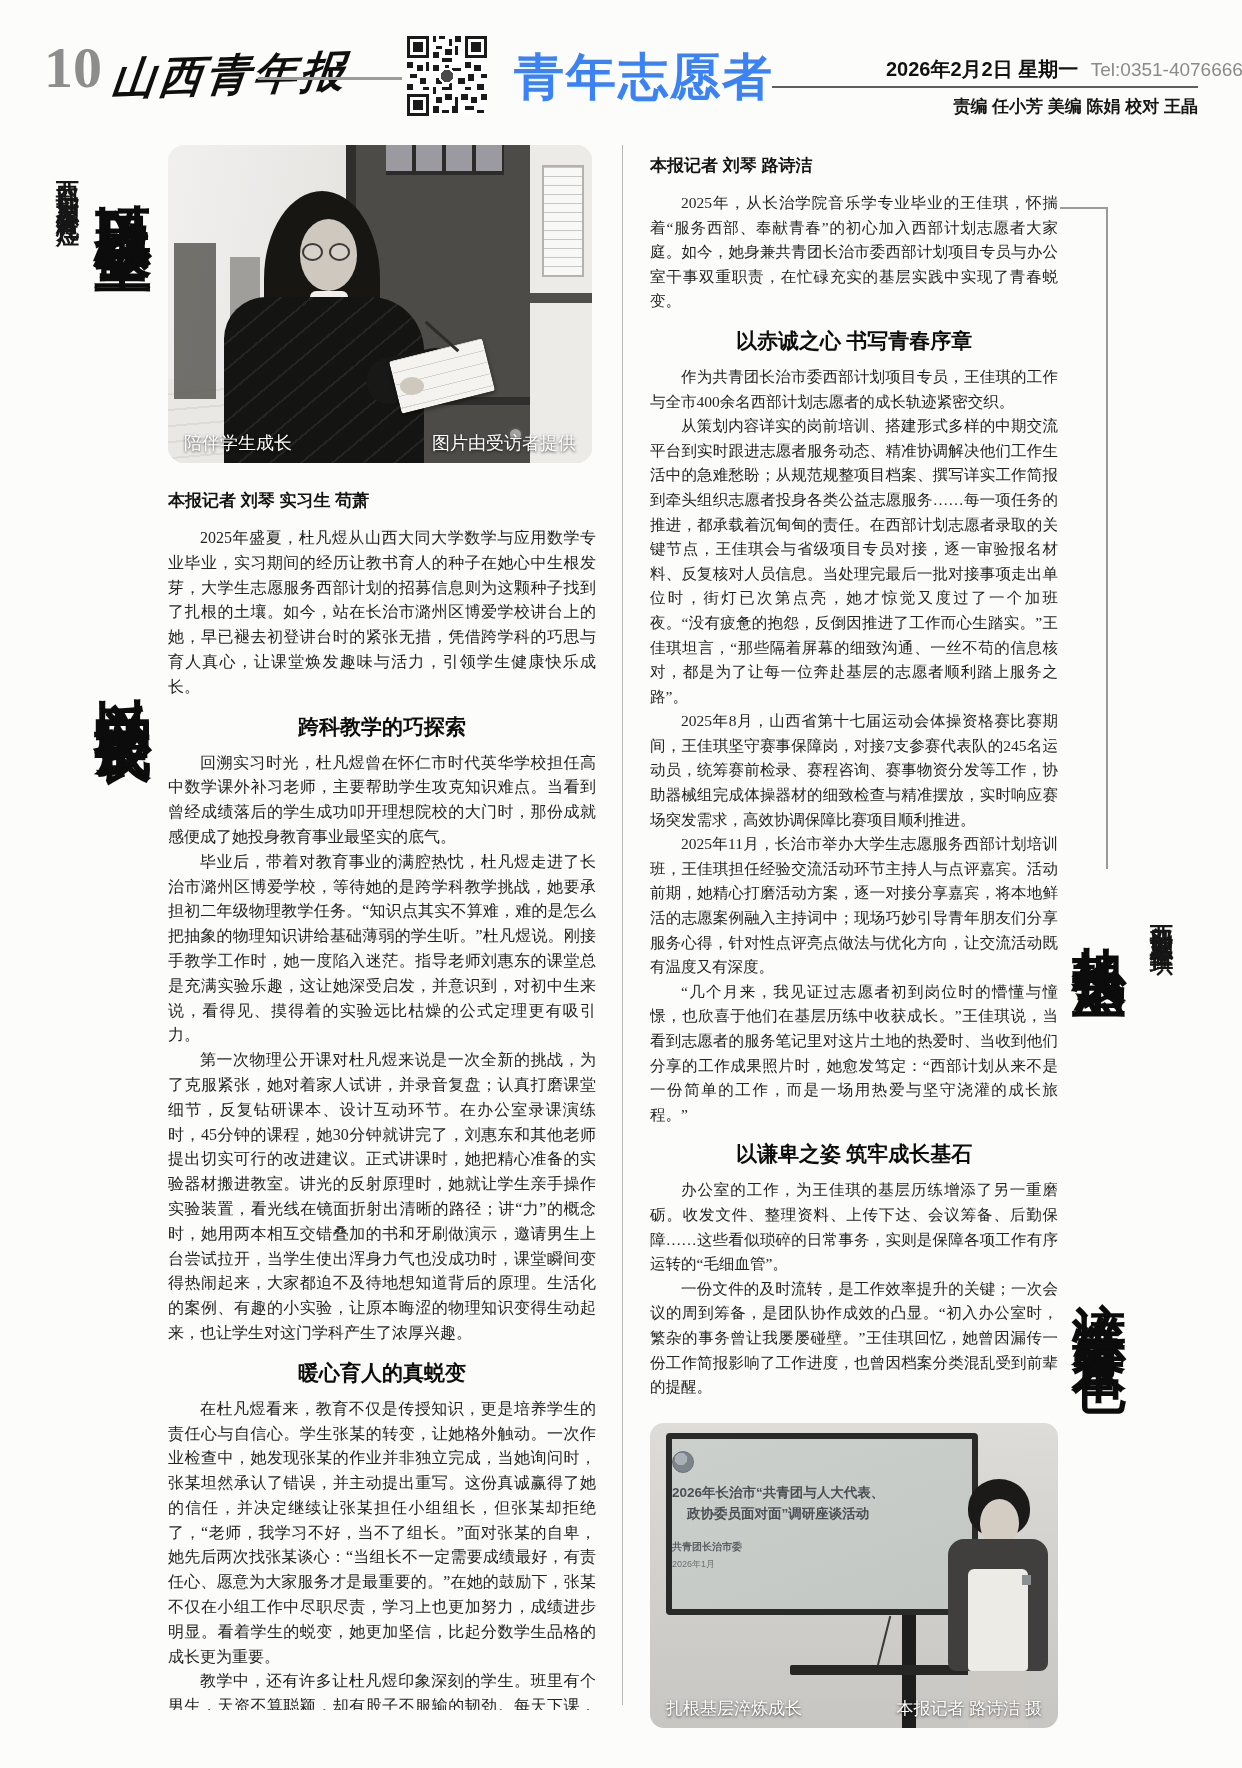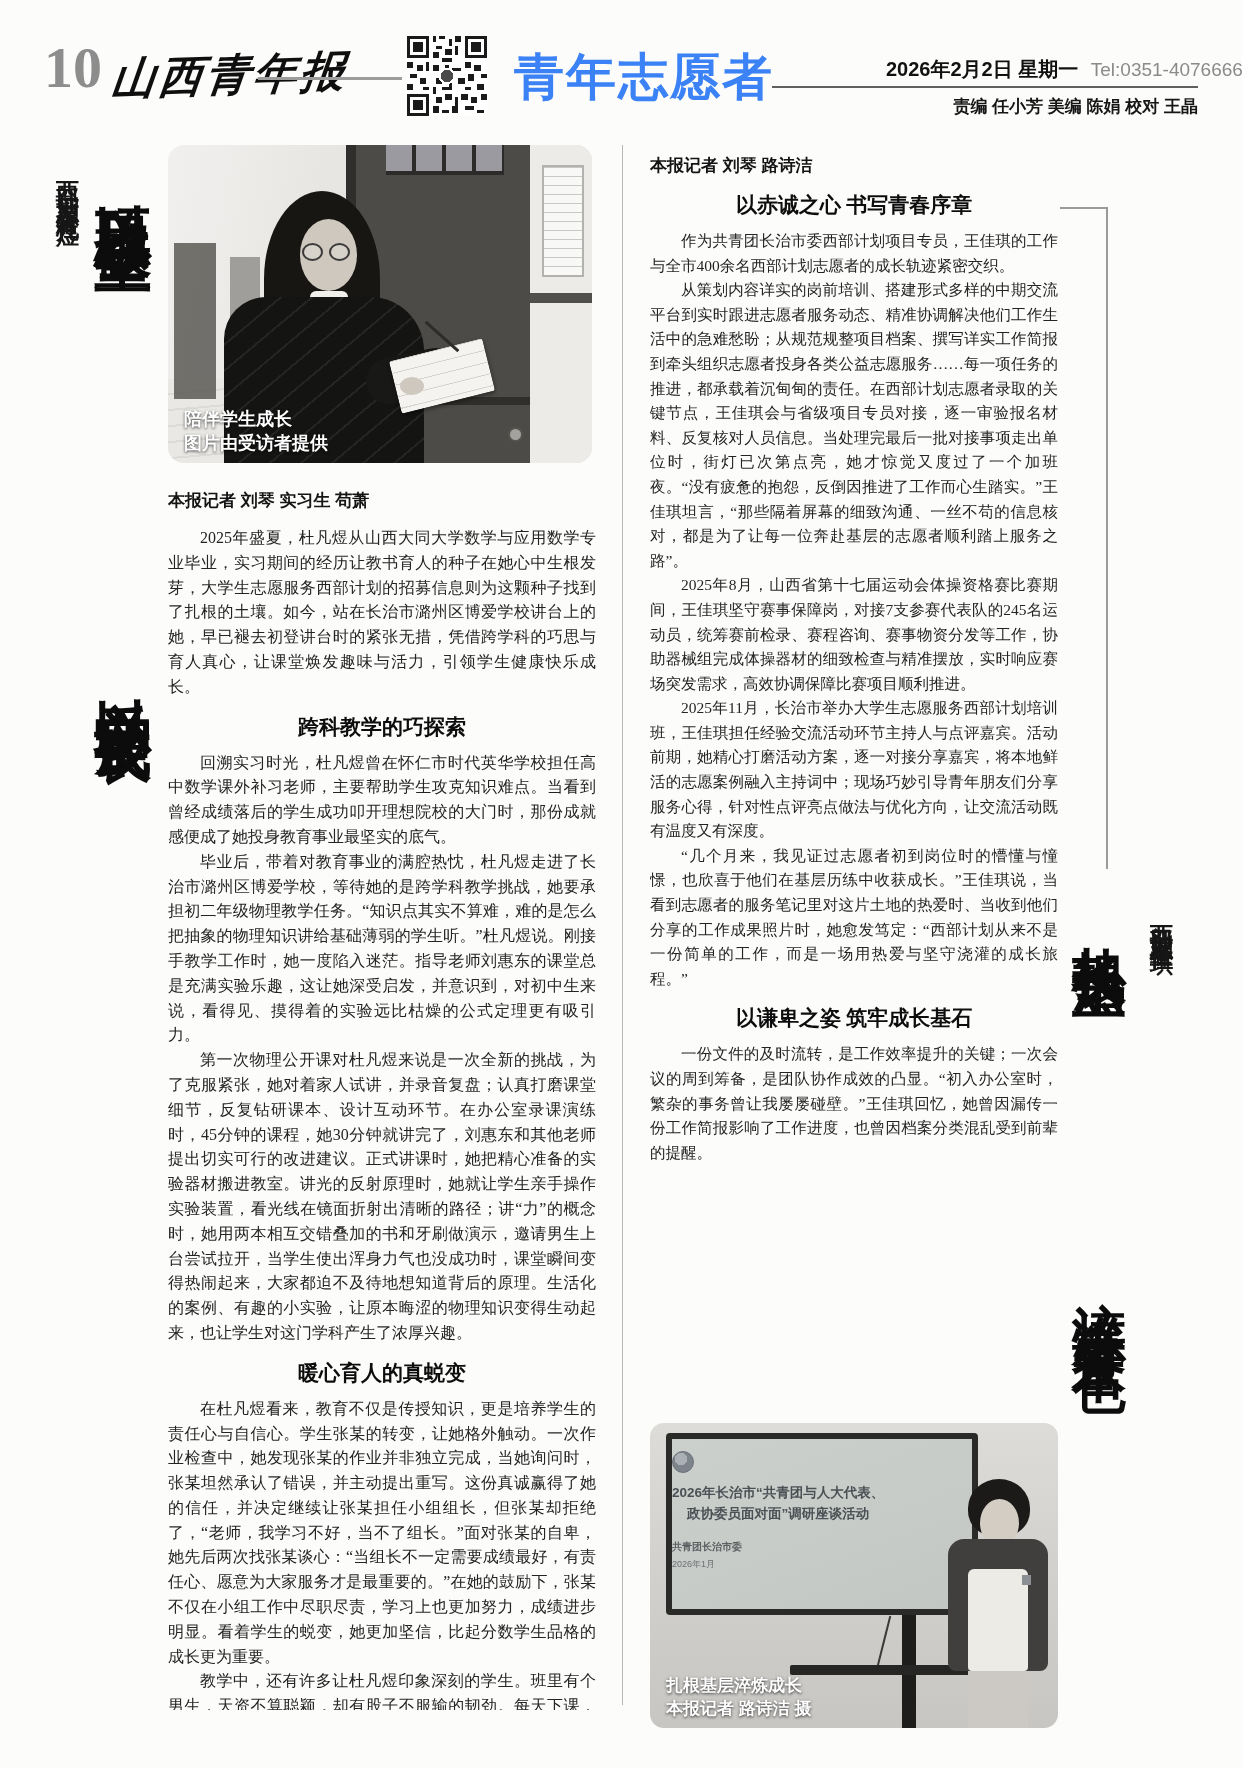--- a/index.html
+++ b/index.html
@@ -78,21 +78,21 @@
                background-image:repeating-linear-gradient(-40deg,transparent 0 18px,rgba(255,255,255,.07) 18px 20px); }
   .p1-arm { position:absolute; left:198px; top:208px; width:92px; height:46px; background:#181817;
             border-radius:22px; transform:rotate(-12deg); }
   .p1-notebook { position:absolute; left:226px; top:204px; width:96px; height:54px; background:#f4f3ef;
                  transform:rotate(-14deg); border-radius:3px; box-shadow:0 2px 4px rgba(0,0,0,.45);
                  background-image:repeating-linear-gradient(#d4d3cf 0 1px,transparent 1px 12px); }
   .p1-hand { position:absolute; left:232px; top:232px; width:24px; height:18px; background:#cfc8bf; border-radius:50%; }
   .p1-pen { position:absolute; left:252px; top:190px; width:44px; height:3px; background:#2c2c2a; transform:rotate(42deg); }
   .photo-cap { position:absolute; bottom:8px; left:0; width:100%; display:flex; justify-content:space-between;
                padding:0 16px; font-family:"Liberation Sans","DejaVu Sans",sans-serif;
-               font-size:18px; font-weight:700; color:#ffffff; text-shadow:0 1px 3px rgba(0,0,0,.75);flex-direction:column; }
+               font-size:18px; font-weight:400; color:#ffffff; text-shadow:0 1px 3px rgba(0,0,0,.75); }
   
   .photo2 { position:absolute; left:650px; top:1423px; width:408px; height:305px; border-radius:14px; overflow:hidden;
             background:linear-gradient(180deg,#dddcd9 0%,#d0cfcc 55%,#c7c6c3 100%); }
   .p2-screen { position:absolute; left:16px; top:10px; width:312px; height:182px; background:#2a2a28;
                border-radius:4px; padding:6px; }
   .p2-slide { position:relative; width:100%; height:100%; background:linear-gradient(160deg,#ccd0cc 0%,#c2c7c3 100%);
               display:flex; flex-direction:column; align-items:flex-start; text-align:center;
               font-family:"Liberation Sans","DejaVu Sans",sans-serif; }
   .p2-emblem { width:22px; height:22px; border-radius:50%; margin-top:12px;
                background:radial-gradient(circle at 40% 35%, #aab0b6 0 35%, #7d848b 36% 100%);
@@ -228,27 +228,29 @@
     <p class="body-p">教学中，还有许多让杜凡煜印象深刻的学生。班里有个男生，天资不算聪颖，却有股子不服输的韧劲。每天下课，他总是第一个冲到办公室，拿着作业本追着老师问问题；一学期还未结束，他就主动借来下册的课本恳请老师讲解。在杜凡煜的耐心辅导下，这个男生的物理成绩从不及格提升到了40多分，他的每一点进步，都让她倍感欣慰。</p>
 
   </div>
 
   <div class="col-divider"></div>
   <div class="corner-rule-h"></div>
   <div class="corner-rule-v"></div>
 
   <div class="right-col">
     <div class="byline">本报记者 刘琴 路诗洁</div>
+    <p class="body-p">2025年，从长治学院音乐学专业毕业的王佳琪，怀揣着“服务西部、奉献青春”的初心加入西部计划志愿者大家庭。如今，她身兼共青团长治市委西部计划项目专员与办公室干事双重职责，在忙碌充实的基层实践中实现了青春蜕变。</p>
     <h3 class="subhead">以赤诚之心 书写青春序章</h3>
     <p class="body-p">作为共青团长治市委西部计划项目专员，王佳琪的工作与全市400余名西部计划志愿者的成长轨迹紧密交织。</p>
     <p class="body-p">从策划内容详实的岗前培训、搭建形式多样的中期交流平台到实时跟进志愿者服务动态、精准协调解决他们工作生活中的急难愁盼；从规范规整项目档案、撰写详实工作简报到牵头组织志愿者投身各类公益志愿服务……每一项任务的推进，都承载着沉甸甸的责任。在西部计划志愿者录取的关键节点，王佳琪会与省级项目专员对接，逐一审验报名材料、反复核对人员信息。当处理完最后一批对接事项走出单位时，街灯已次第点亮，她才惊觉又度过了一个加班夜。“没有疲惫的抱怨，反倒因推进了工作而心生踏实。”王佳琪坦言，“那些隔着屏幕的细致沟通、一丝不苟的信息核对，都是为了让每一位奔赴基层的志愿者顺利踏上服务之路”。</p>
     <p class="body-p">2025年8月，山西省第十七届运动会体操资格赛比赛期间，王佳琪坚守赛事保障岗，对接7支参赛代表队的245名运动员，统筹赛前检录、赛程咨询、赛事物资分发等工作，协助器械组完成体操器材的细致检查与精准摆放，实时响应赛场突发需求，高效协调保障比赛项目顺利推进。</p>
     <p class="body-p">2025年11月，长治市举办大学生志愿服务西部计划培训班，王佳琪担任经验交流活动环节主持人与点评嘉宾。活动前期，她精心打磨活动方案，逐一对接分享嘉宾，将本地鲜活的志愿案例融入主持词中；现场巧妙引导青年朋友们分享服务心得，针对性点评亮点做法与优化方向，让交流活动既有温度又有深度。</p>
     <p class="body-p">“几个月来，我见证过志愿者初到岗位时的懵懂与憧憬，也欣喜于他们在基层历练中收获成长。”王佳琪说，当看到志愿者的服务笔记里对这片土地的热爱时、当收到他们分享的工作成果照片时，她愈发笃定：“西部计划从来不是一份简单的工作，而是一场用热爱与坚守浇灌的成长旅程。”</p>
     <h3 class="subhead">以谦卑之姿 筑牢成长基石</h3>
+    <p class="body-p">办公室的工作，为王佳琪的基层历练增添了另一重磨砺。收发文件、整理资料、上传下达、会议筹备、后勤保障……这些看似琐碎的日常事务，实则是保障各项工作有序运转的“毛细血管”。</p>
     <p class="body-p">一份文件的及时流转，是工作效率提升的关键；一次会议的周到筹备，是团队协作成效的凸显。“初入办公室时，繁杂的事务曾让我屡屡碰壁。”王佳琪回忆，她曾因漏传一份工作简报影响了工作进度，也曾因档案分类混乱受到前辈的提醒。</p>
 
   </div>
 
   <div class="photo2">
     <div class="p2-screen">
       <div class="p2-slide">
         <div class="p2-emblem"></div>
         <div class="p2-title">
           <div>2026年长治市“共青团与人大代表、</div>

